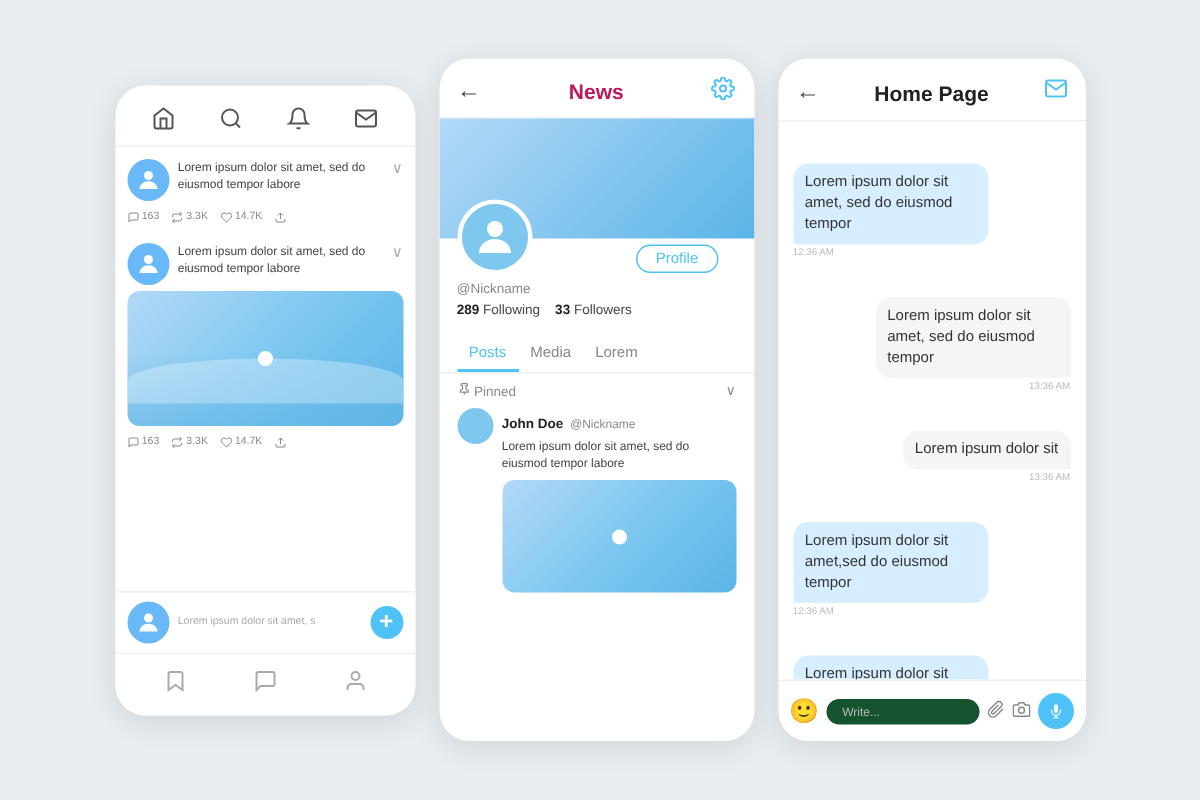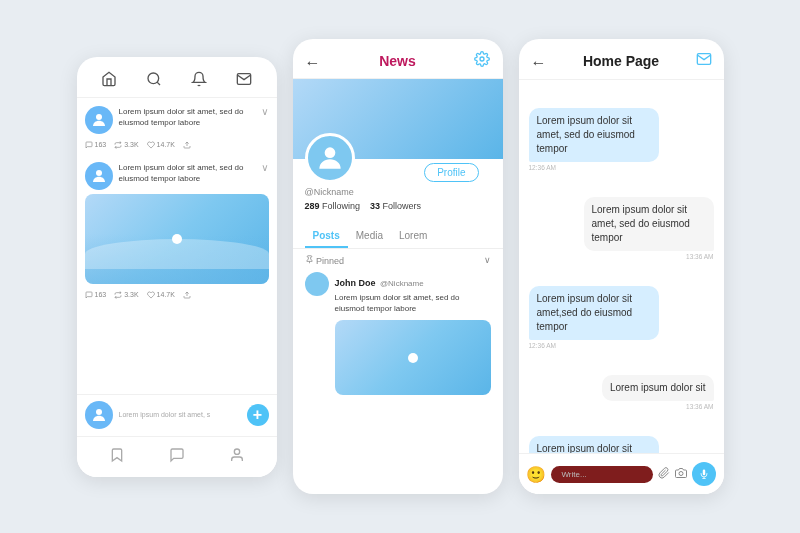--- a/index.html
+++ b/index.html
@@ -275,21 +275,21 @@
     }
     .phone2 .tab {
       font-size: 10px;
       padding: 5px 8px;
       color: #888;
       cursor: pointer;
     }
     .phone2 .tab.active {
       color: #4fc3f7;
       border-bottom: 2px solid #4fc3f7;
-      font-weight: 700;
+      font-weight: 400;
     }
     .phone2 .pinned-section {
       padding: 6px 12px;
     }
     .phone2 .pinned-header {
       display: flex;
       justify-content: space-between;
       font-size: 9px;
       color: #888;
       margin-bottom: 6px;
@@ -409,21 +409,21 @@
       padding: 8px 8px;
       border-top: 1px solid #f0f0f0;
       background: #fff;
     }
     .phone3 .compose-area .emoji-btn {
       font-size: 16px;
       color: #888;
     }
     .phone3 .compose-area .input-wrap {
       flex: 1;
-      background: #7f1d1d;
+      background: #14532d;
       border-radius: 20px;
       padding: 4px 10px;
       display: flex;
       align-items: flex-start;
     }
     .phone3 .compose-area .input-wrap span {
       font-size: 8px;
       color: #bbb;
     }
     .phone3 .compose-area .attach-icon {
@@ -690,28 +690,28 @@
       <div class="msg-row outgoing">
         <div class="bubble outgoing">Lorem ipsum dolor sit amet, sed do eiusmod tempor</div>
         <span class="msg-time">12:36 AM</span>
       </div>
 
       <div class="msg-row incoming">
         <div class="bubble incoming">Lorem ipsum dolor sit amet, sed do eiusmod tempor</div>
         <span class="msg-time">13:36 AM</span>
       </div>
 
+      <div class="msg-row incoming">
+        <div class="bubble incoming">Lorem ipsum dolor sit</div>
+        <span class="msg-time">13:36 AM</span>
+      </div>
+
       <div class="msg-row outgoing">
         <div class="bubble outgoing">Lorem ipsum dolor sit amet,sed do eiusmod tempor</div>
         <span class="msg-time">12:36 AM</span>
-      </div>
-
-      <div class="msg-row incoming">
-        <div class="bubble incoming">Lorem ipsum dolor sit</div>
-        <span class="msg-time">13:36 AM</span>
       </div>
 
       <div class="msg-row outgoing">
         <div class="bubble outgoing">Lorem ipsum dolor sit amet, sed do eiusmod tempor</div>
         <span class="msg-time">13:36 AM</span>
       </div>
     </div>
 
     <div class="compose-area">
       <span class="emoji-btn">🙂</span>

